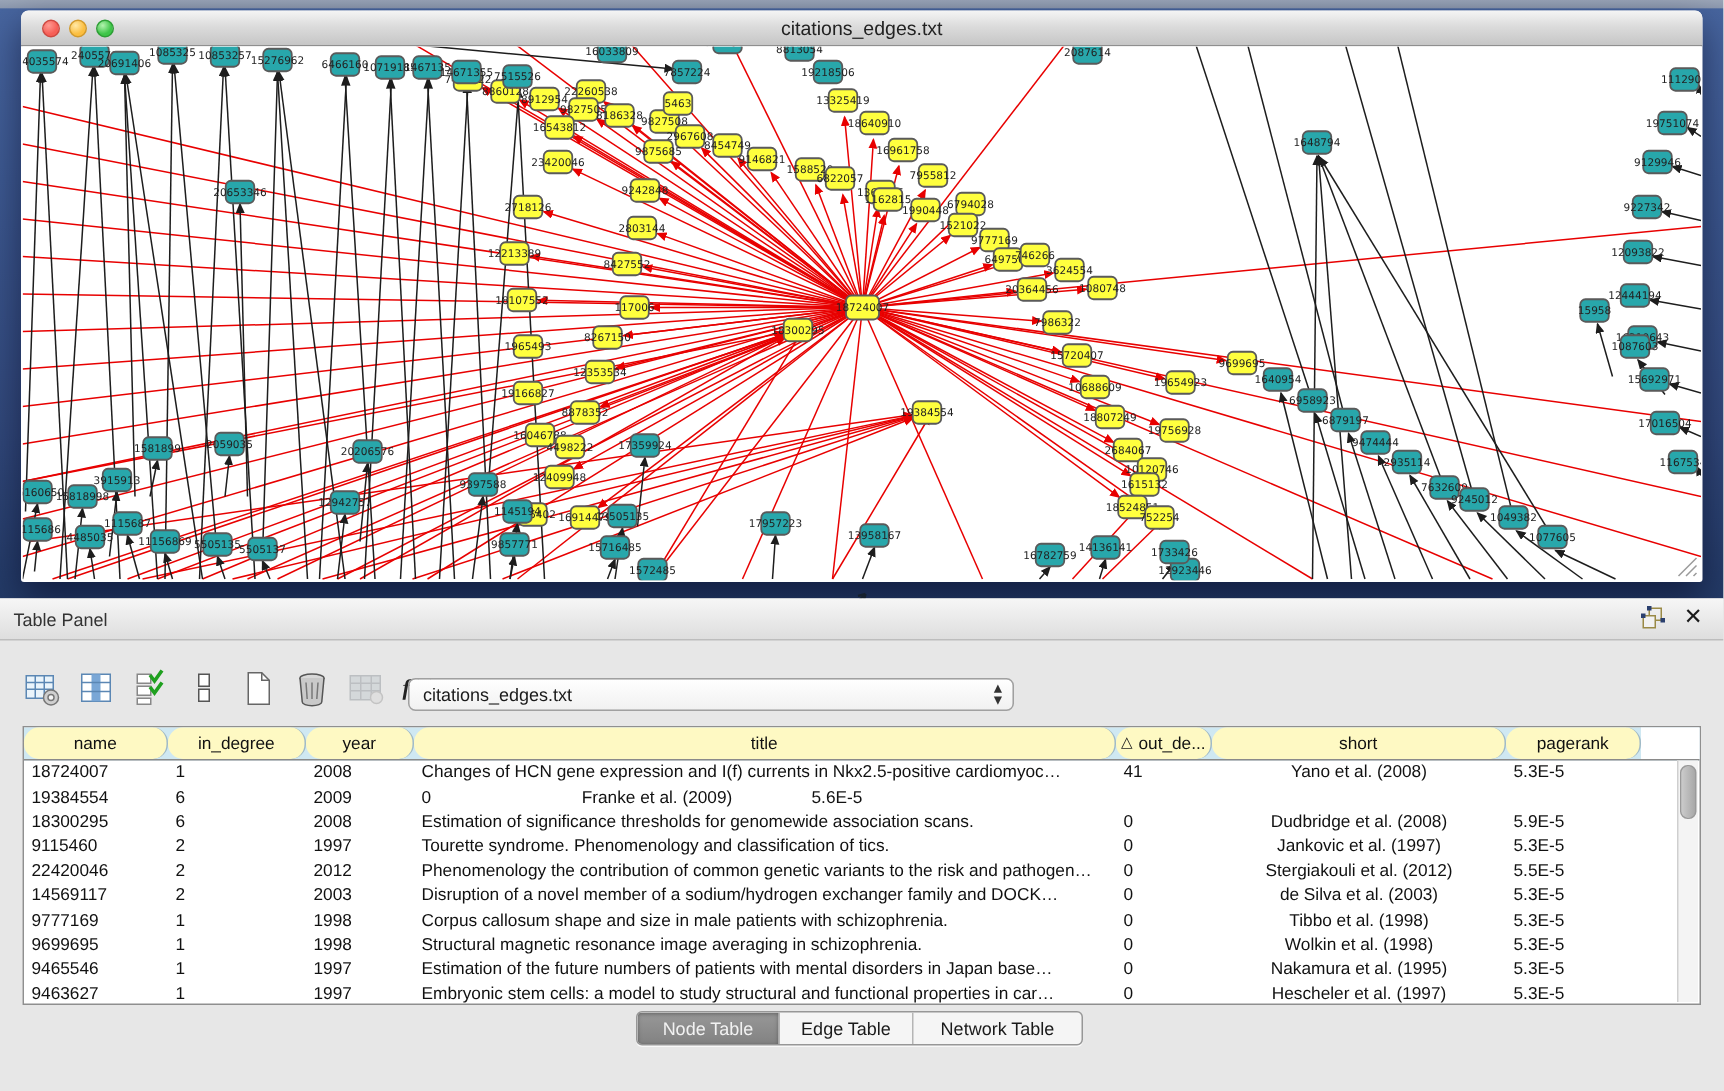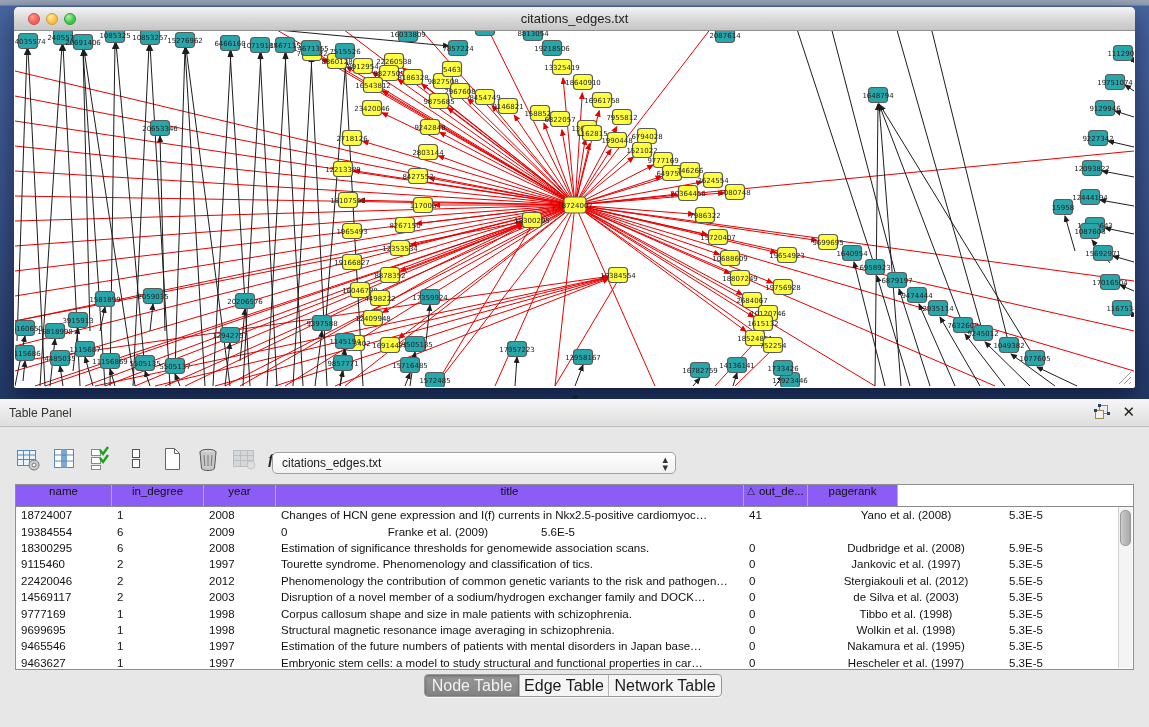--- a/index.html
+++ b/index.html
@@ -33,34 +33,34 @@
   .fx{font-family:"Liberation Serif","DejaVu Serif",serif;font-style:italic;font-weight:bold;font-size:15px;color:#222;}
   .combo{position:absolute;left:272px;top:53px;width:393px;height:20px;border:1px solid #a0a0a0;border-radius:5px;
     background:linear-gradient(180deg,#ffffff,#f1f1f1);font-size:12px;color:#1a1a1a;line-height:20px;padding-left:9px;
     box-sizing:content-box;}
   .combo .arr{position:absolute;right:7px;top:2px;font-size:11px;color:#333;line-height:8px;}
   .combo .arr div{height:8px;}
   
   .dtable{position:absolute;left:15px;top:85px;width:1119px;height:186px;background:#fff;border:1px solid #8f8f8f;box-sizing:border-box;}
   .thead{display:flex;height:21px;border-bottom:1px solid #8a8a8a;background:#cfe8f2;}
   .th{box-sizing:border-box;border-right:1px solid #9fb9c6;font-size:11.5px;color:#111;
-      display:flex;justify-content:center;white-space:nowrap;overflow:hidden;background:#8b5cf6;}
+      display:flex;align-items:center;justify-content:center;white-space:nowrap;overflow:hidden;background:#fef9c3;border-radius:10px;}
   .th:last-child{border-right:1px solid #9fb9c6;}
   .th .sort{margin-right:4px;font-size:10px;color:#222;}
   .thead .filler{flex:1;background:#fff;border-left:0;}
   .trow{display:flex;height:16.4px;font-size:11.5px;color:#111;}
   .td{box-sizing:border-box;padding-left:5px;white-space:nowrap;overflow:hidden;display:flex;align-items:center;}
   .td.center{justify-content:center;padding-left:0;}
   .vscroll{position:absolute;top:22px;right:1px;width:13px;bottom:1px;background:#f4f4f4;border-left:1px solid #cfcfcf;}
   .vthumb{position:absolute;top:3px;left:1px;width:9px;height:34px;border-radius:5px;
     background:linear-gradient(90deg,#cbcbcb,#a8a8a8);border:1px solid #9a9a9a;}
   
   .tabs{position:absolute;left:424px;top:275px;height:21px;display:flex;border:1px solid #979797;border-radius:4px;
     overflow:hidden;background:#f5f5f5;box-shadow:0 1px 0 rgba(255,255,255,.7);}
-  .tab{font-size:16px;color:#1a1a1a;display:flex;align-items:center;justify-content:center;border-right:1px solid #b5b5b5;}
+  .tab{font-size:12px;color:#1a1a1a;display:flex;align-items:center;justify-content:center;border-right:1px solid #b5b5b5;}
   .tab:last-child{border-right:0;}
   .tab.active{background:linear-gradient(180deg,#989898,#828282);color:#f2f2f2;box-shadow:inset 0 1px 3px rgba(0,0,0,.35);}
   
   .statusbar{position:absolute;left:0;bottom:0;width:100%;height:26px;box-sizing:border-box;
     background:linear-gradient(180deg,#e9e9e9,#d2d2d2);border-top:1px solid #aeaeae;}
   .statusbar .mem{position:absolute;right:52px;top:6px;font-size:11px;color:#222;}
   .statusbar .dot{position:absolute;right:18px;top:5px;width:14px;height:14px;border-radius:50%;
     background:radial-gradient(circle at 35% 30%,#9bef9d,#35c83e 65%);border:1px solid #5a8a5a;box-sizing:border-box;}
   svg text{font-family:"DejaVu Sans","Liberation Sans",sans-serif;}
 </style>
@@ -883,20 +883,23 @@
         <div class="th" style="width: 72px;">
           <span>year</span>
         </div>
         <div class="th" style="width: 468px;">
           <span>title</span>
         </div>
         <div class="th" style="width: 64px;">
           <span class="sort">△</span>
           <span>out_de...</span>
         </div>
+        <div class="th" style="width: 196px;">
+          <span>short</span>
+        </div>
         <div class="th" style="width: 90px;">
           <span>pagerank</span>
         </div>
         <div class="filler"></div>
       </div>
     <div id="tbody">
         <div class="trow">
           <div class="td" style="width: 96px;">18724007</div>
           <div class="td" style="width: 92px;">1</div>
           <div class="td" style="width: 72px;">2008</div>

